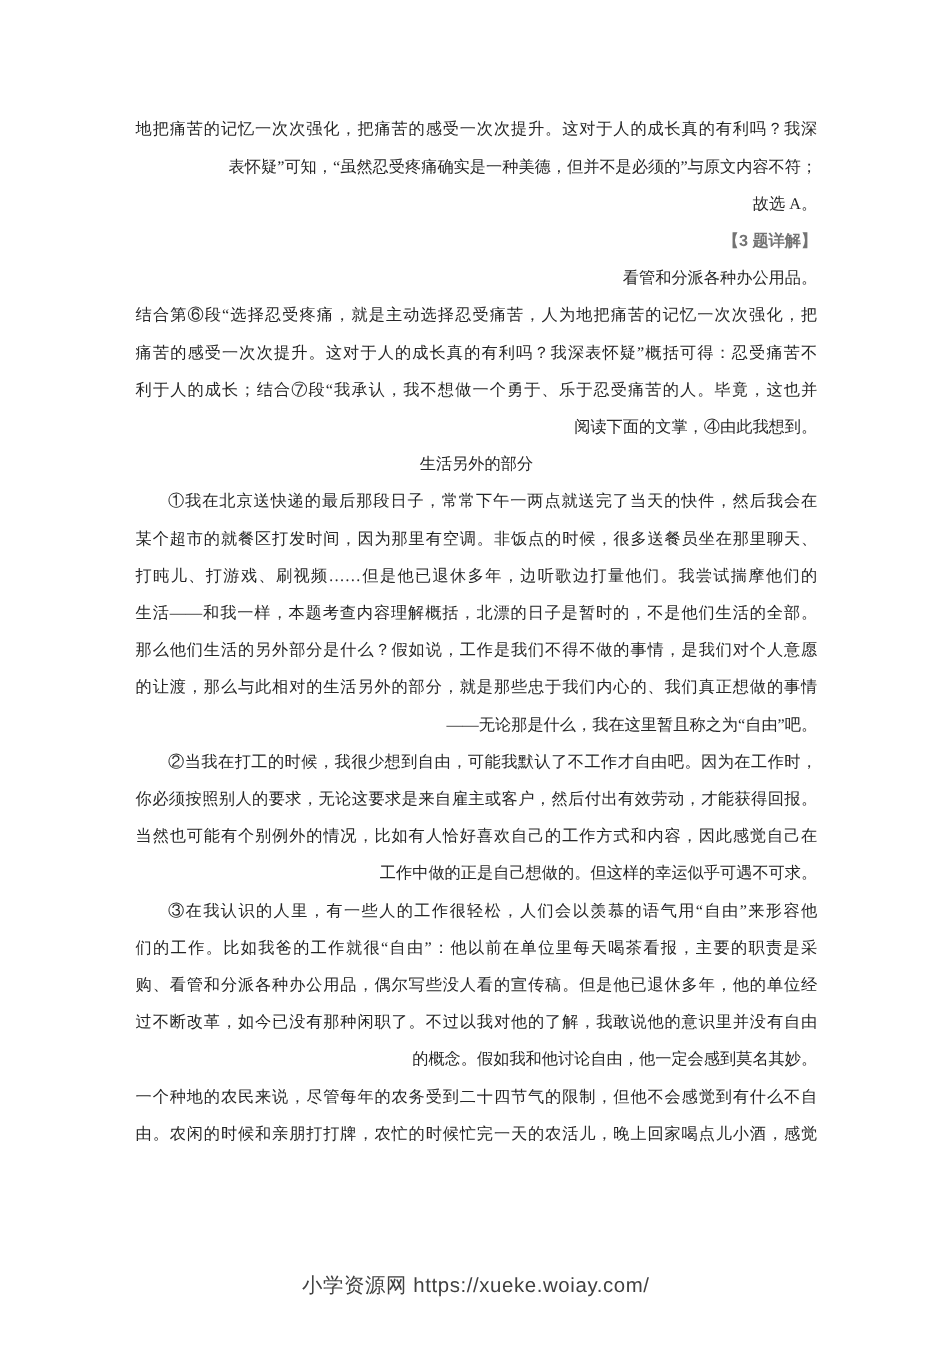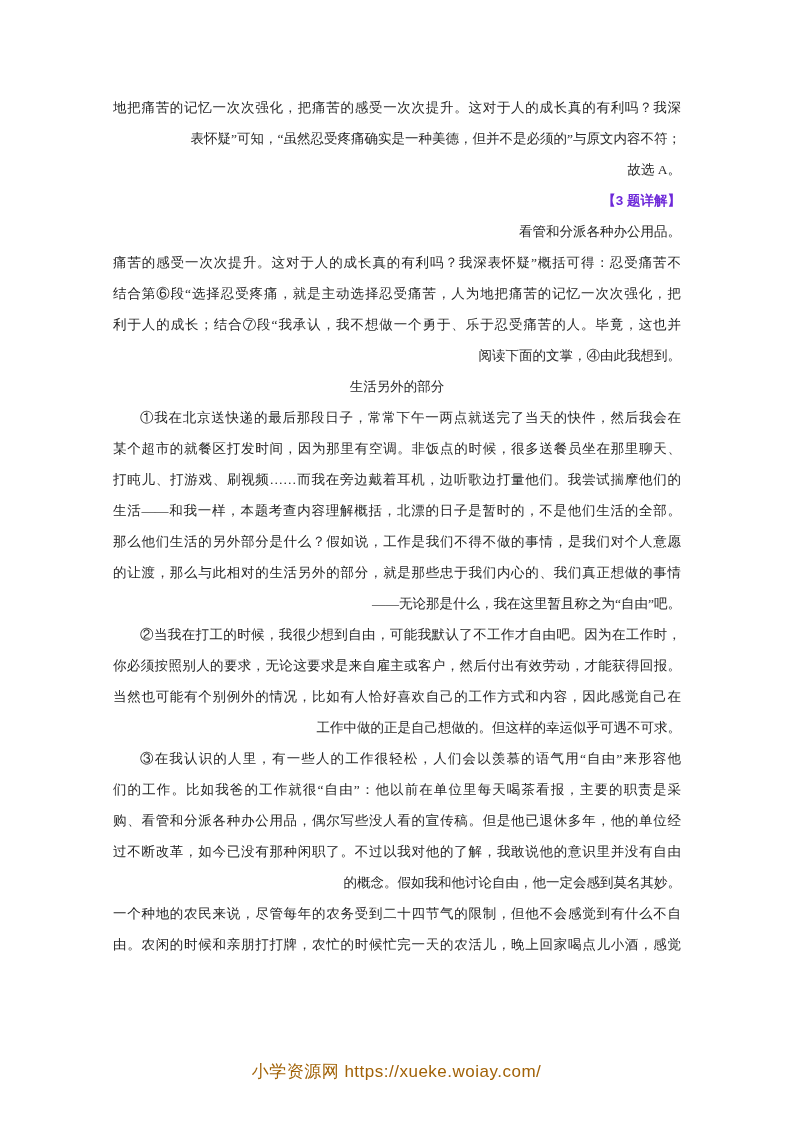--- a/index.html
+++ b/index.html
@@ -35,21 +35,21 @@
   }
   .line.ind {
     text-indent: 27px;
   }
   .line.center {
     text-align-last: center;
   }
   .line.heading {
     font-family: "Liberation Sans", "DejaVu Sans", sans-serif;
     font-weight: bold;
-    color: #6d28d9;
+    color: #737373;
   }
   .footer {
     position: absolute;
     left: 0;
     right: 0;
     top: 1060px;
     text-align: center;
     font-family: "Liberation Sans", "DejaVu Sans", sans-serif;
     font-size: 17px;
     letter-spacing: 0.5px;
@@ -60,38 +60,38 @@
 <body>
 
 <div class="page" style="color: rgb(38, 38, 38);">
   <div class="content">
 
   <div class="line j">地把痛苦的记忆一次次强化，把痛苦的感受一次次提升。这对于人的成长真的有利吗？我深</div>
       <div class="line">表怀疑”可知，“虽然忍受疼痛确实是一种美德，但并不是必须的”与原文内容不符；</div>
       <div class="line">故选 A。</div>
       <div class="line heading">【3 题详解】</div>
       <div class="line">看管和分派各种办公用品。</div>
+      <div class="line j">结合第⑥段“选择忍受疼痛，就是主动选择忍受痛苦，人为地把痛苦的记忆一次次强化，把</div>
       <div class="line j">痛苦的感受一次次提升。这对于人的成长真的有利吗？我深表怀疑”概括可得：忍受痛苦不</div>
-      <div class="line j">结合第⑥段“选择忍受疼痛，就是主动选择忍受痛苦，人为地把痛苦的记忆一次次强化，把</div>
       <div class="line j">利于人的成长；结合⑦段“我承认，我不想做一个勇于、乐于忍受痛苦的人。毕竟，这也并</div>
       <div class="line">阅读下面的文掌，④由此我想到。</div>
       <div class="line center">生活另外的部分</div>
       <div class="line j ind">①我在北京送快递的最后那段日子，常常下午一两点就送完了当天的快件，然后我会在</div>
       <div class="line j">某个超市的就餐区打发时间，因为那里有空调。非饭点的时候，很多送餐员坐在那里聊天、</div>
-      <div class="line j">打盹儿、打游戏、刷视频……而我在旁边戴着耳机，边听歌边打量他们。我尝试揣摩他们的</div>
+      <div class="line j">打盹儿、打游戏、刷视频……但是他已退休多年，边听歌边打量他们。我尝试揣摩他们的</div>
       <div class="line j">生活——和我一样，本题考查内容理解概括，北漂的日子是暂时的，不是他们生活的全部。</div>
       <div class="line j">那么他们生活的另外部分是什么？假如说，工作是我们不得不做的事情，是我们对个人意愿</div>
       <div class="line j">的让渡，那么与此相对的生活另外的部分，就是那些忠于我们内心的、我们真正想做的事情</div>
       <div class="line">——无论那是什么，我在这里暂且称之为“自由”吧。</div>
       <div class="line j ind">②当我在打工的时候，我很少想到自由，可能我默认了不工作才自由吧。因为在工作时，</div>
       <div class="line j">你必须按照别人的要求，无论这要求是来自雇主或客户，然后付出有效劳动，才能获得回报。</div>
       <div class="line j">当然也可能有个别例外的情况，比如有人恰好喜欢自己的工作方式和内容，因此感觉自己在</div>
       <div class="line">工作中做的正是自己想做的。但这样的幸运似乎可遇不可求。</div>
       <div class="line j ind">③在我认识的人里，有一些人的工作很轻松，人们会以羡慕的语气用“自由”来形容他</div>
       <div class="line j">们的工作。比如我爸的工作就很“自由”：他以前在单位里每天喝茶看报，主要的职责是采</div>
       <div class="line j">购、看管和分派各种办公用品，偶尔写些没人看的宣传稿。但是他已退休多年，他的单位经</div>
       <div class="line j">过不断改革，如今已没有那种闲职了。不过以我对他的了解，我敢说他的意识里并没有自由</div>
       <div class="line">的概念。假如我和他讨论自由，他一定会感到莫名其妙。</div>
       <div class="line j">一个种地的农民来说，尽管每年的农务受到二十四节气的限制，但他不会感觉到有什么不自</div>
       <div class="line j">由。农闲的时候和亲朋打打牌，农忙的时候忙完一天的农活儿，晚上回家喝点儿小酒，感觉</div>
     </div>
-  <div class="footer" style="color: #a16207;">小学资源网 https://xueke.woiay.com/</div>
+  <div class="footer" style="color: #404040;">小学资源网 https://xueke.woiay.com/</div>
 </div>
 
 </body></html>

